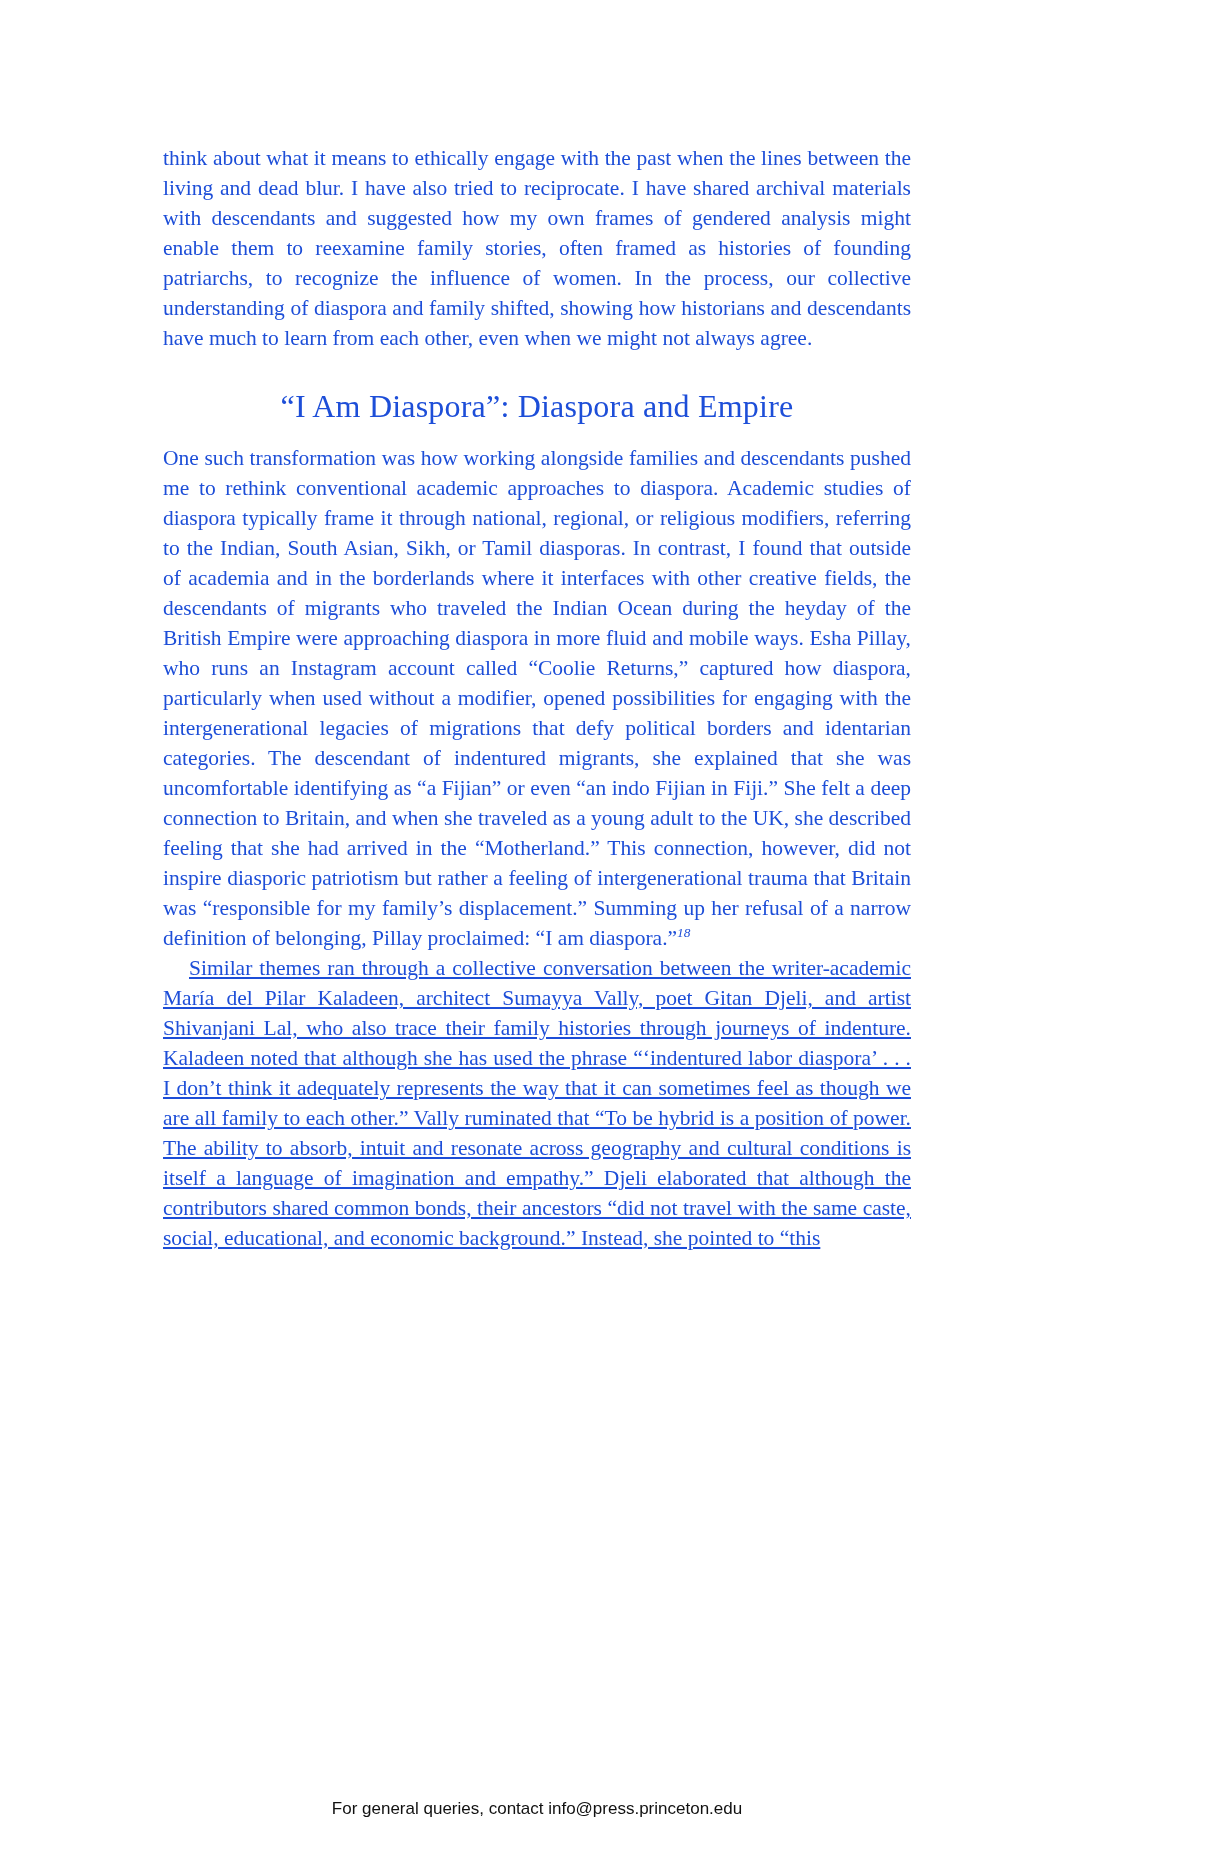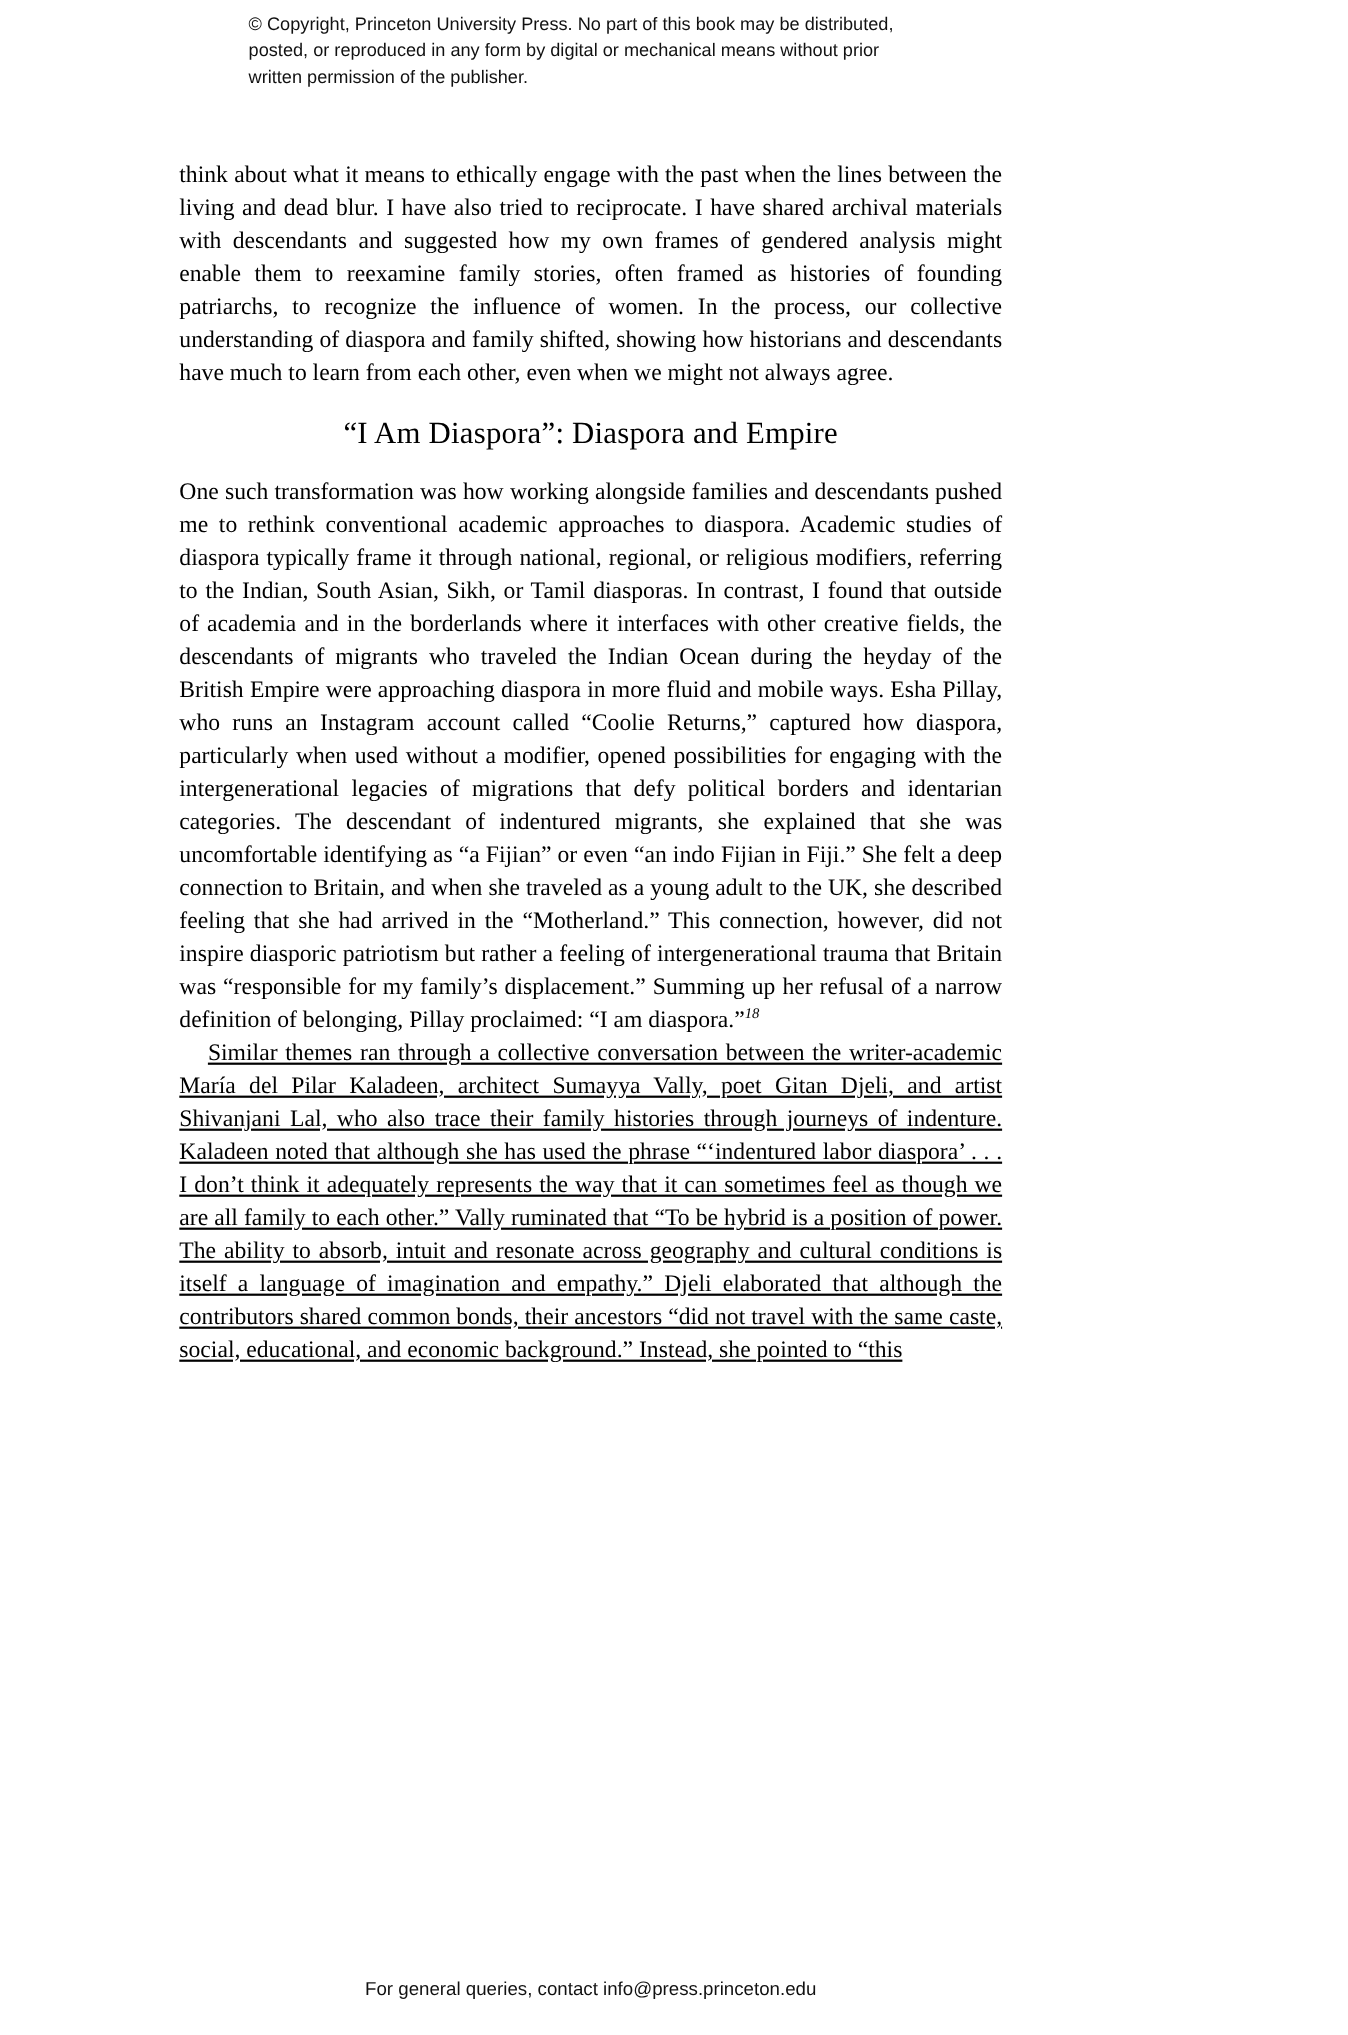--- a/index.html
+++ b/index.html
@@ -45,39 +45,39 @@
   }
   .body-text {
     position: absolute;
     left: 163px;
     top: 143px;
     width: 748px;
     font-family: "Liberation Serif", serif;
     font-size: 21.5px;
     line-height: 30px;
     text-align: justify;
-    color: #000000;
+    color: #1d4ed8;
   }
   .para {
     margin: 0;
     padding: 0;
   }
   .para.indent {
     text-indent: 26px;
     text-decoration: underline;
   }
   .section-heading {
     font-family: "Liberation Serif", serif;
     font-weight: normal;
-    font-size: 28px;
+    font-size: 32px;
     line-height: 30px;
     text-align: center;
     text-indent: 0;
     letter-spacing: 0.2px;
-    margin: 27px 0 22px 0;
+    margin: 38px 0 22px 0;
   }
   sup.footnote {
     font-size: 0.62em;
     line-height: 0;
     vertical-align: super;
     font-style: italic;
   }
   .page-footer {
     position: absolute;
     left: 163px;
@@ -87,21 +87,20 @@
     font-family: "Liberation Sans", sans-serif;
     font-size: 17px;
     color: #111111;
   }
 </style>
 </head>
 <body>
 
 <div class="page">
 
-  <div class="copyright">© Copyright, Princeton University Press. No part of this book may be distributed, posted, or reproduced in any form by digital or mechanical means without prior written permission of the publisher.</div>
 
 
   <div class="body-text">
 
     <p class="para">think about what it means to ethically engage with the past when the lines between the living and dead blur. I have also tried to reciprocate. I have shared archival materials with descendants and suggested how my own frames of gendered analysis might enable them to reexamine family stories, often framed as histories of founding patriarchs, to recognize the influence of women. In the process, our collective understanding of diaspora and family shifted, showing how historians and descendants have much to learn from each other, even when we might not always agree.</p>
 
     <h2 class="section-heading">“I Am Diaspora”: Diaspora and Empire</h2>
 
     <p class="para"><span>One such transformation was how working alongside families and descendants pushed me to rethink conventional academic approaches to diaspora. Academic studies of diaspora typically frame it through national, regional, or religious modifiers, referring to the Indian, South Asian, Sikh, or Tamil diasporas. In contrast, I found that outside of academia and in the borderlands where it interfaces with other creative fields, the descendants of migrants who traveled the Indian Ocean during the heyday of the British Empire were approaching diaspora in more fluid and mobile ways. Esha Pillay, who runs an Instagram account called “Coolie Returns,” captured how diaspora, particularly when used without a modifier, opened possibilities for engaging with the intergenerational legacies of migrations that defy political borders and identarian categories. The descendant of indentured migrants, she explained that she was uncomfortable identifying as “a Fijian” or even “an indo Fijian in Fiji.” She felt a deep connection to Britain, and when she traveled as a young adult to the UK, she described feeling that she had arrived in the “Motherland.” This connection, however, did not inspire diasporic patriotism but rather a feeling of intergenerational trauma that Britain was “responsible for my family’s displacement.” Summing up her refusal of a narrow definition of belonging, Pillay proclaimed: “I am diaspora.”</span><sup class="footnote">18</sup></p>
 

